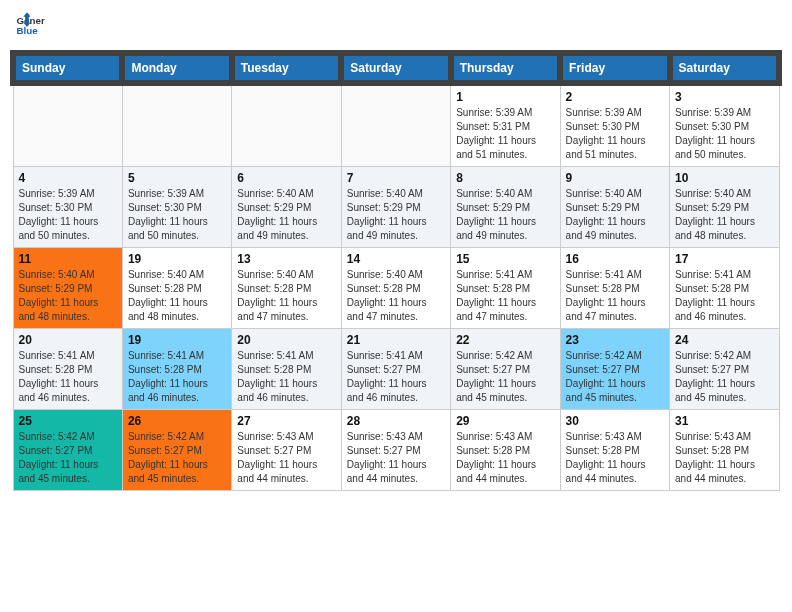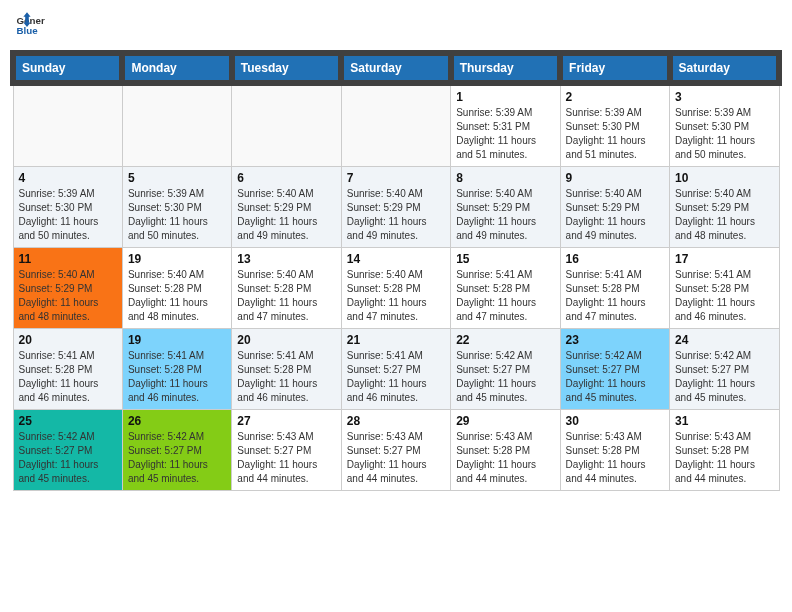--- a/index.html
+++ b/index.html
@@ -297,21 +297,21 @@
         </td>
       </tr>
       <tr>
         <td style="background: #14b8a6;">
           <div class="day-num">25</div>
           <div class="day-info" style="white-space: pre-line;">Sunrise: 5:42 AM
 Sunset: 5:27 PM
 Daylight: 11 hours
 and 45 minutes.</div>
         </td>
-        <td style="background: #84cc16;">
+        <td style="background: #f97316;">
           <div class="day-num">26</div>
           <div class="day-info" style="white-space: pre-line;">Sunrise: 5:42 AM
 Sunset: 5:27 PM
 Daylight: 11 hours
 and 45 minutes.</div>
         </td>
         <td style="background: rgb(255, 255, 255);">
           <div class="day-num">27</div>
           <div class="day-info" style="white-space: pre-line;">Sunrise: 5:43 AM
 Sunset: 5:27 PM

